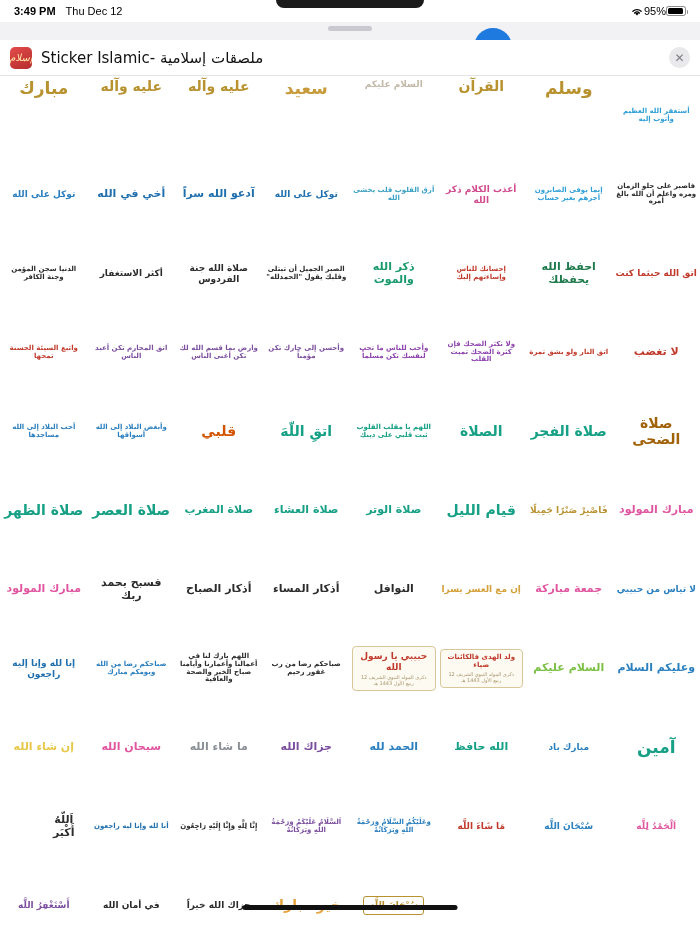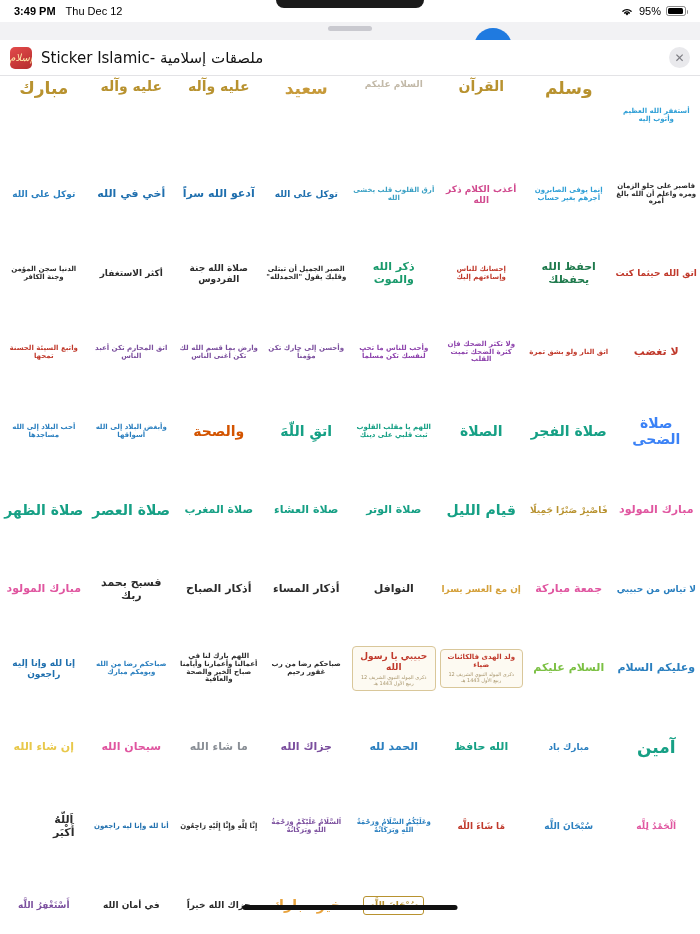--- a/index.html
+++ b/index.html
@@ -22,21 +22,20 @@
     color: #000;
     font-family: "Liberation Sans", sans-serif;
     position: relative;
   }
   .sb-time { font-weight: 600; margin-right: 10px; }
   .sb-date { font-weight: 400; }
   .sb-right {
     margin-left: auto;
     display: flex;
     align-items: center;
-    gap: 5px;
   }
   .sb-battery-text { font-size: 11px; }
   .batt-shell {
     width: 20px; height: 10px;
     border: 1px solid rgba(0,0,0,0.45);
     border-radius: 2.5px;
     position: relative;
     display: inline-block;
   }
   .batt-shell::after {
@@ -343,36 +342,36 @@
       <div class="cell">
         <div class="sticker s-md" style="color: rgb(192, 57, 43);">لا تغضب</div>
       </div>
       <div class="cell">
         <div class="sticker s-xs" style="color: rgb(42, 127, 191);">أحب البلاد إلى الله مساجدها</div>
       </div>
       <div class="cell">
         <div class="sticker s-xs" style="color: rgb(42, 127, 191);">وأبغض البلاد إلى الله أسواقها</div>
       </div>
       <div class="cell">
-        <div class="sticker s-lg" style="color: rgb(211, 84, 0);">والصحة</div>
+        <div class="sticker s-lg" style="color: rgb(211, 84, 0);">قلبي</div>
       </div>
       <div class="cell">
         <div class="sticker s-lg" style="color: rgb(22, 160, 133);">اتقِ اللّهَ</div>
       </div>
       <div class="cell">
         <div class="sticker s-xs" style="color: rgb(22, 160, 133);">اللهم يا مقلب القلوب ثبت قلبي على دينك</div>
       </div>
       <div class="cell">
         <div class="sticker s-lg" style="color: rgb(22, 160, 133);">الصلاة</div>
       </div>
       <div class="cell">
         <div class="sticker s-lg" style="color: rgb(22, 160, 133);">صلاة الفجر</div>
       </div>
       <div class="cell">
-        <div class="sticker s-lg" style="color: #3b82f6;">صلاة الضحى</div>
+        <div class="sticker s-lg" style="color: #a16207;">صلاة الضحى</div>
       </div>
       <div class="cell">
         <div class="sticker s-lg" style="color: rgb(22, 160, 133);">صلاة الظهر</div>
       </div>
       <div class="cell">
         <div class="sticker s-lg" style="color: rgb(22, 160, 133);">صلاة العصر</div>
       </div>
       <div class="cell">
         <div class="sticker s-md" style="color: rgb(22, 160, 133);">صلاة المغرب</div>
       </div>

